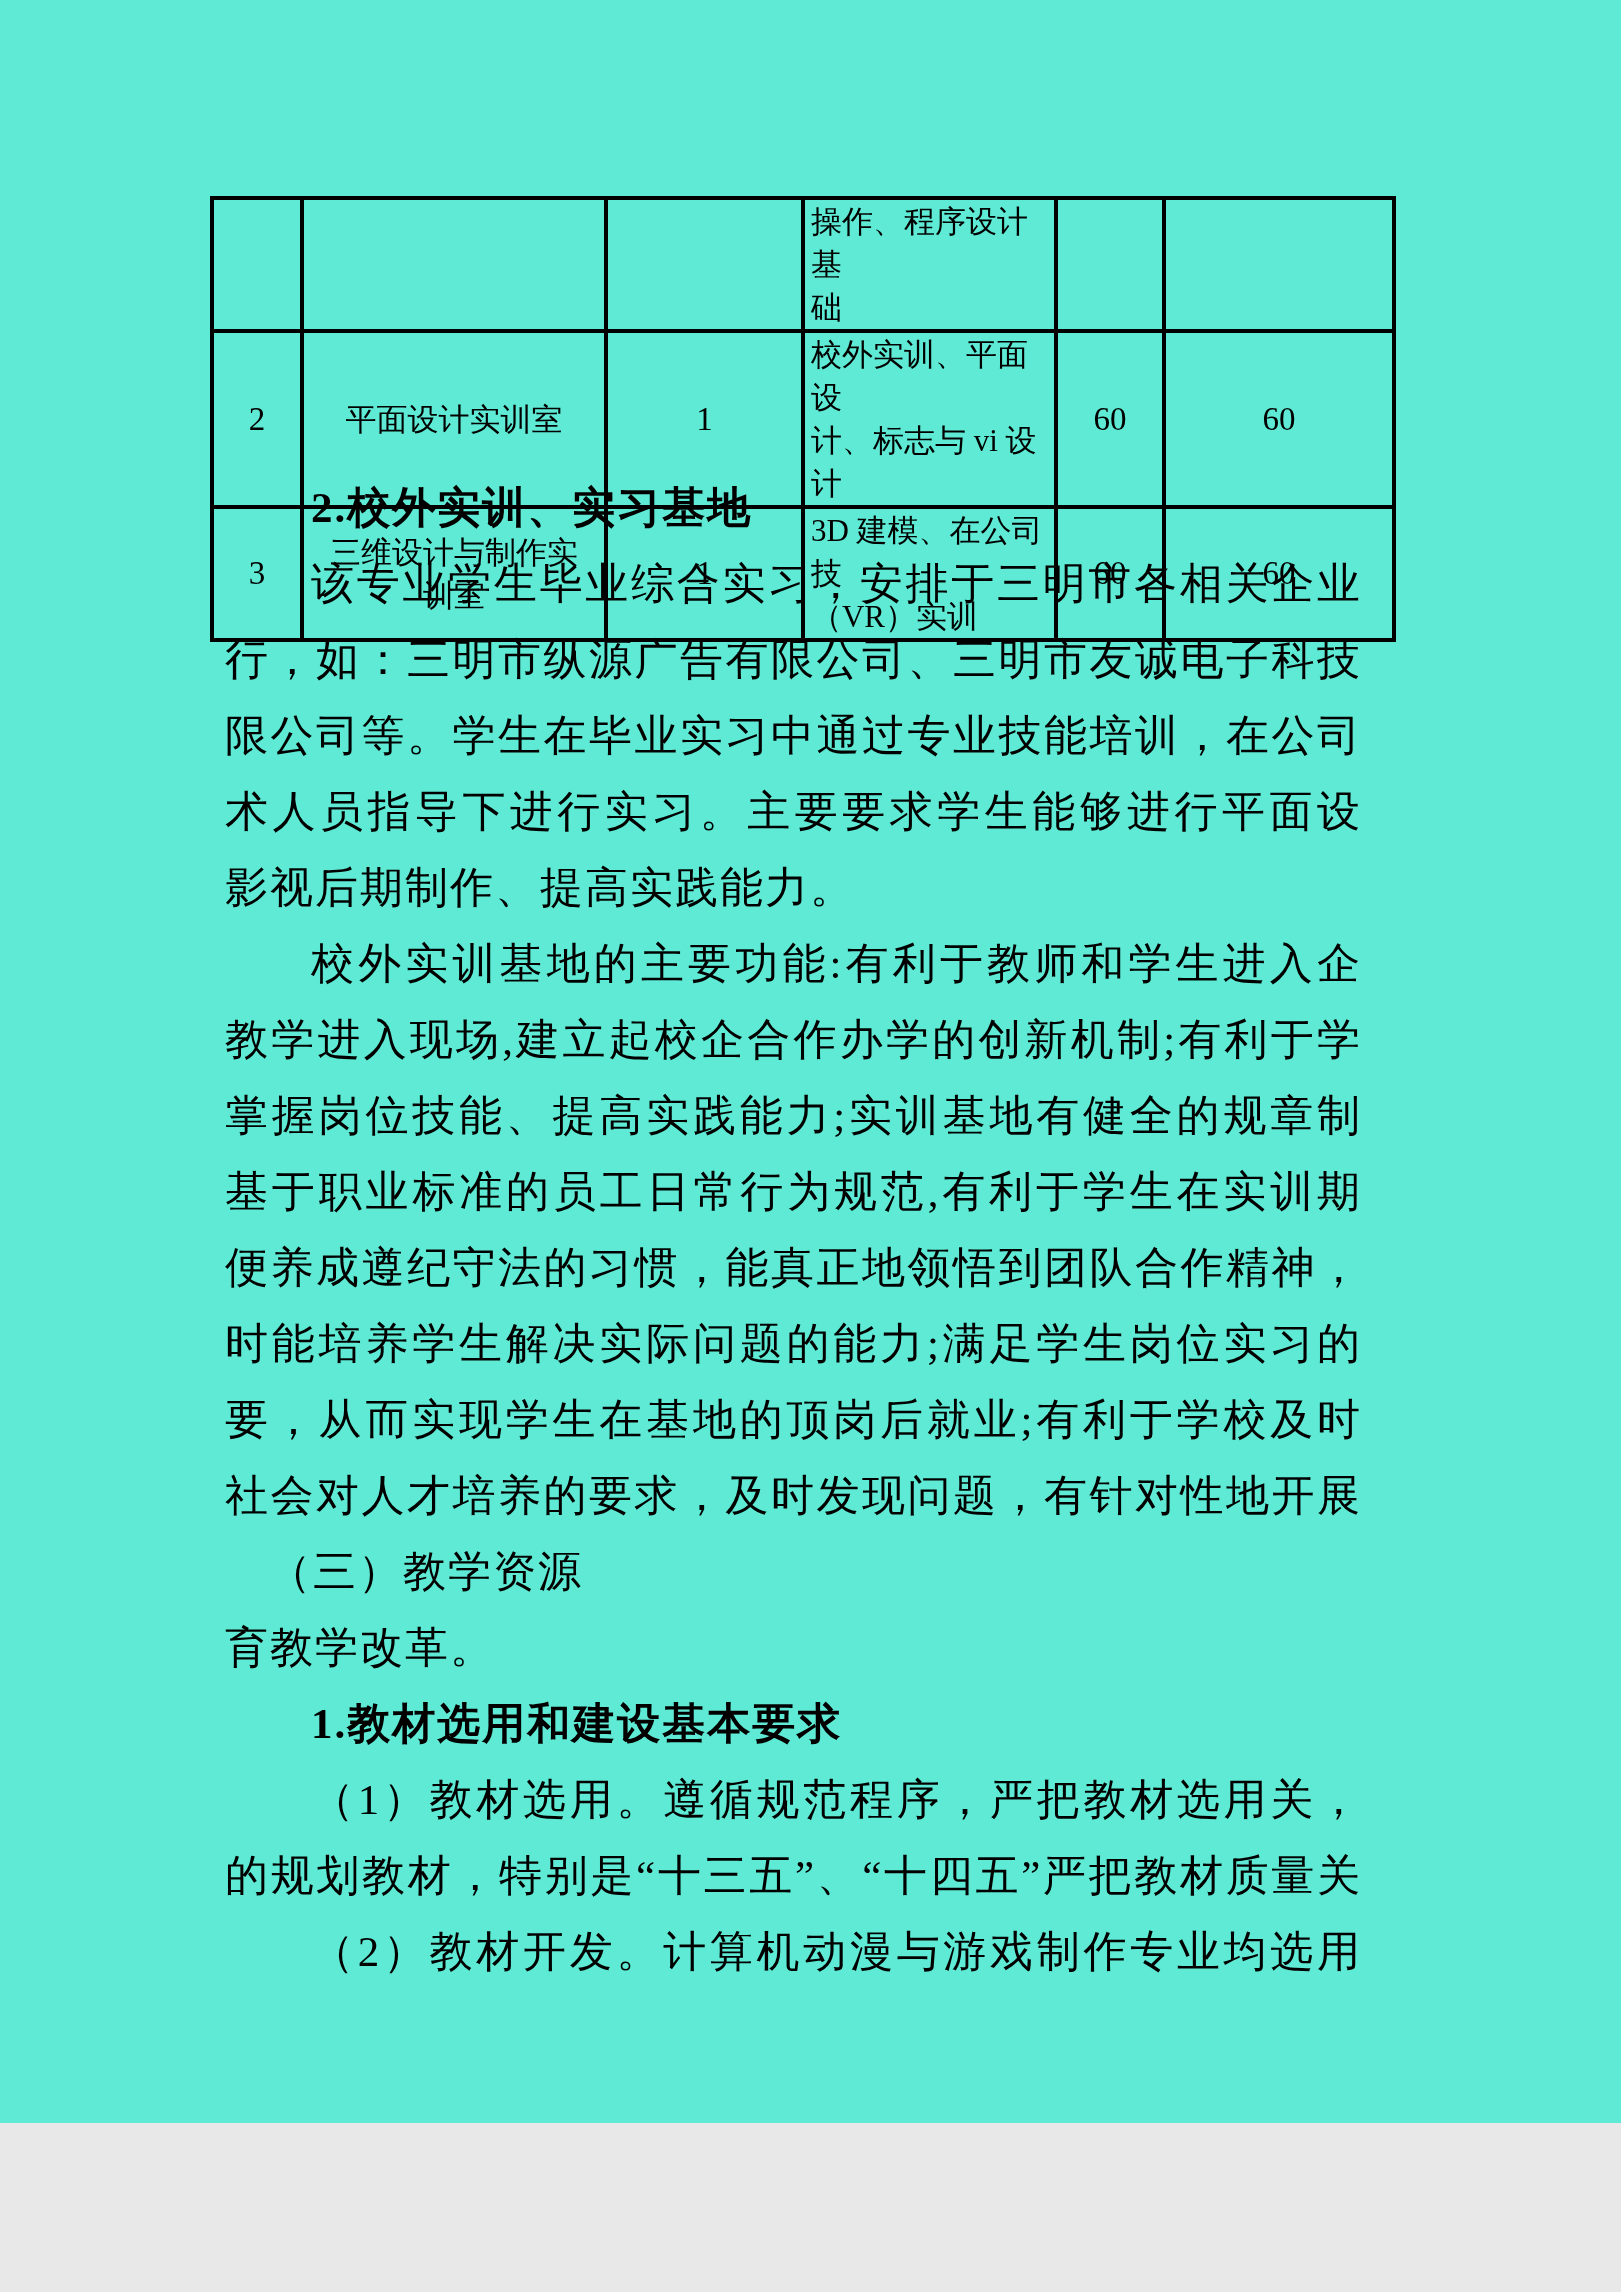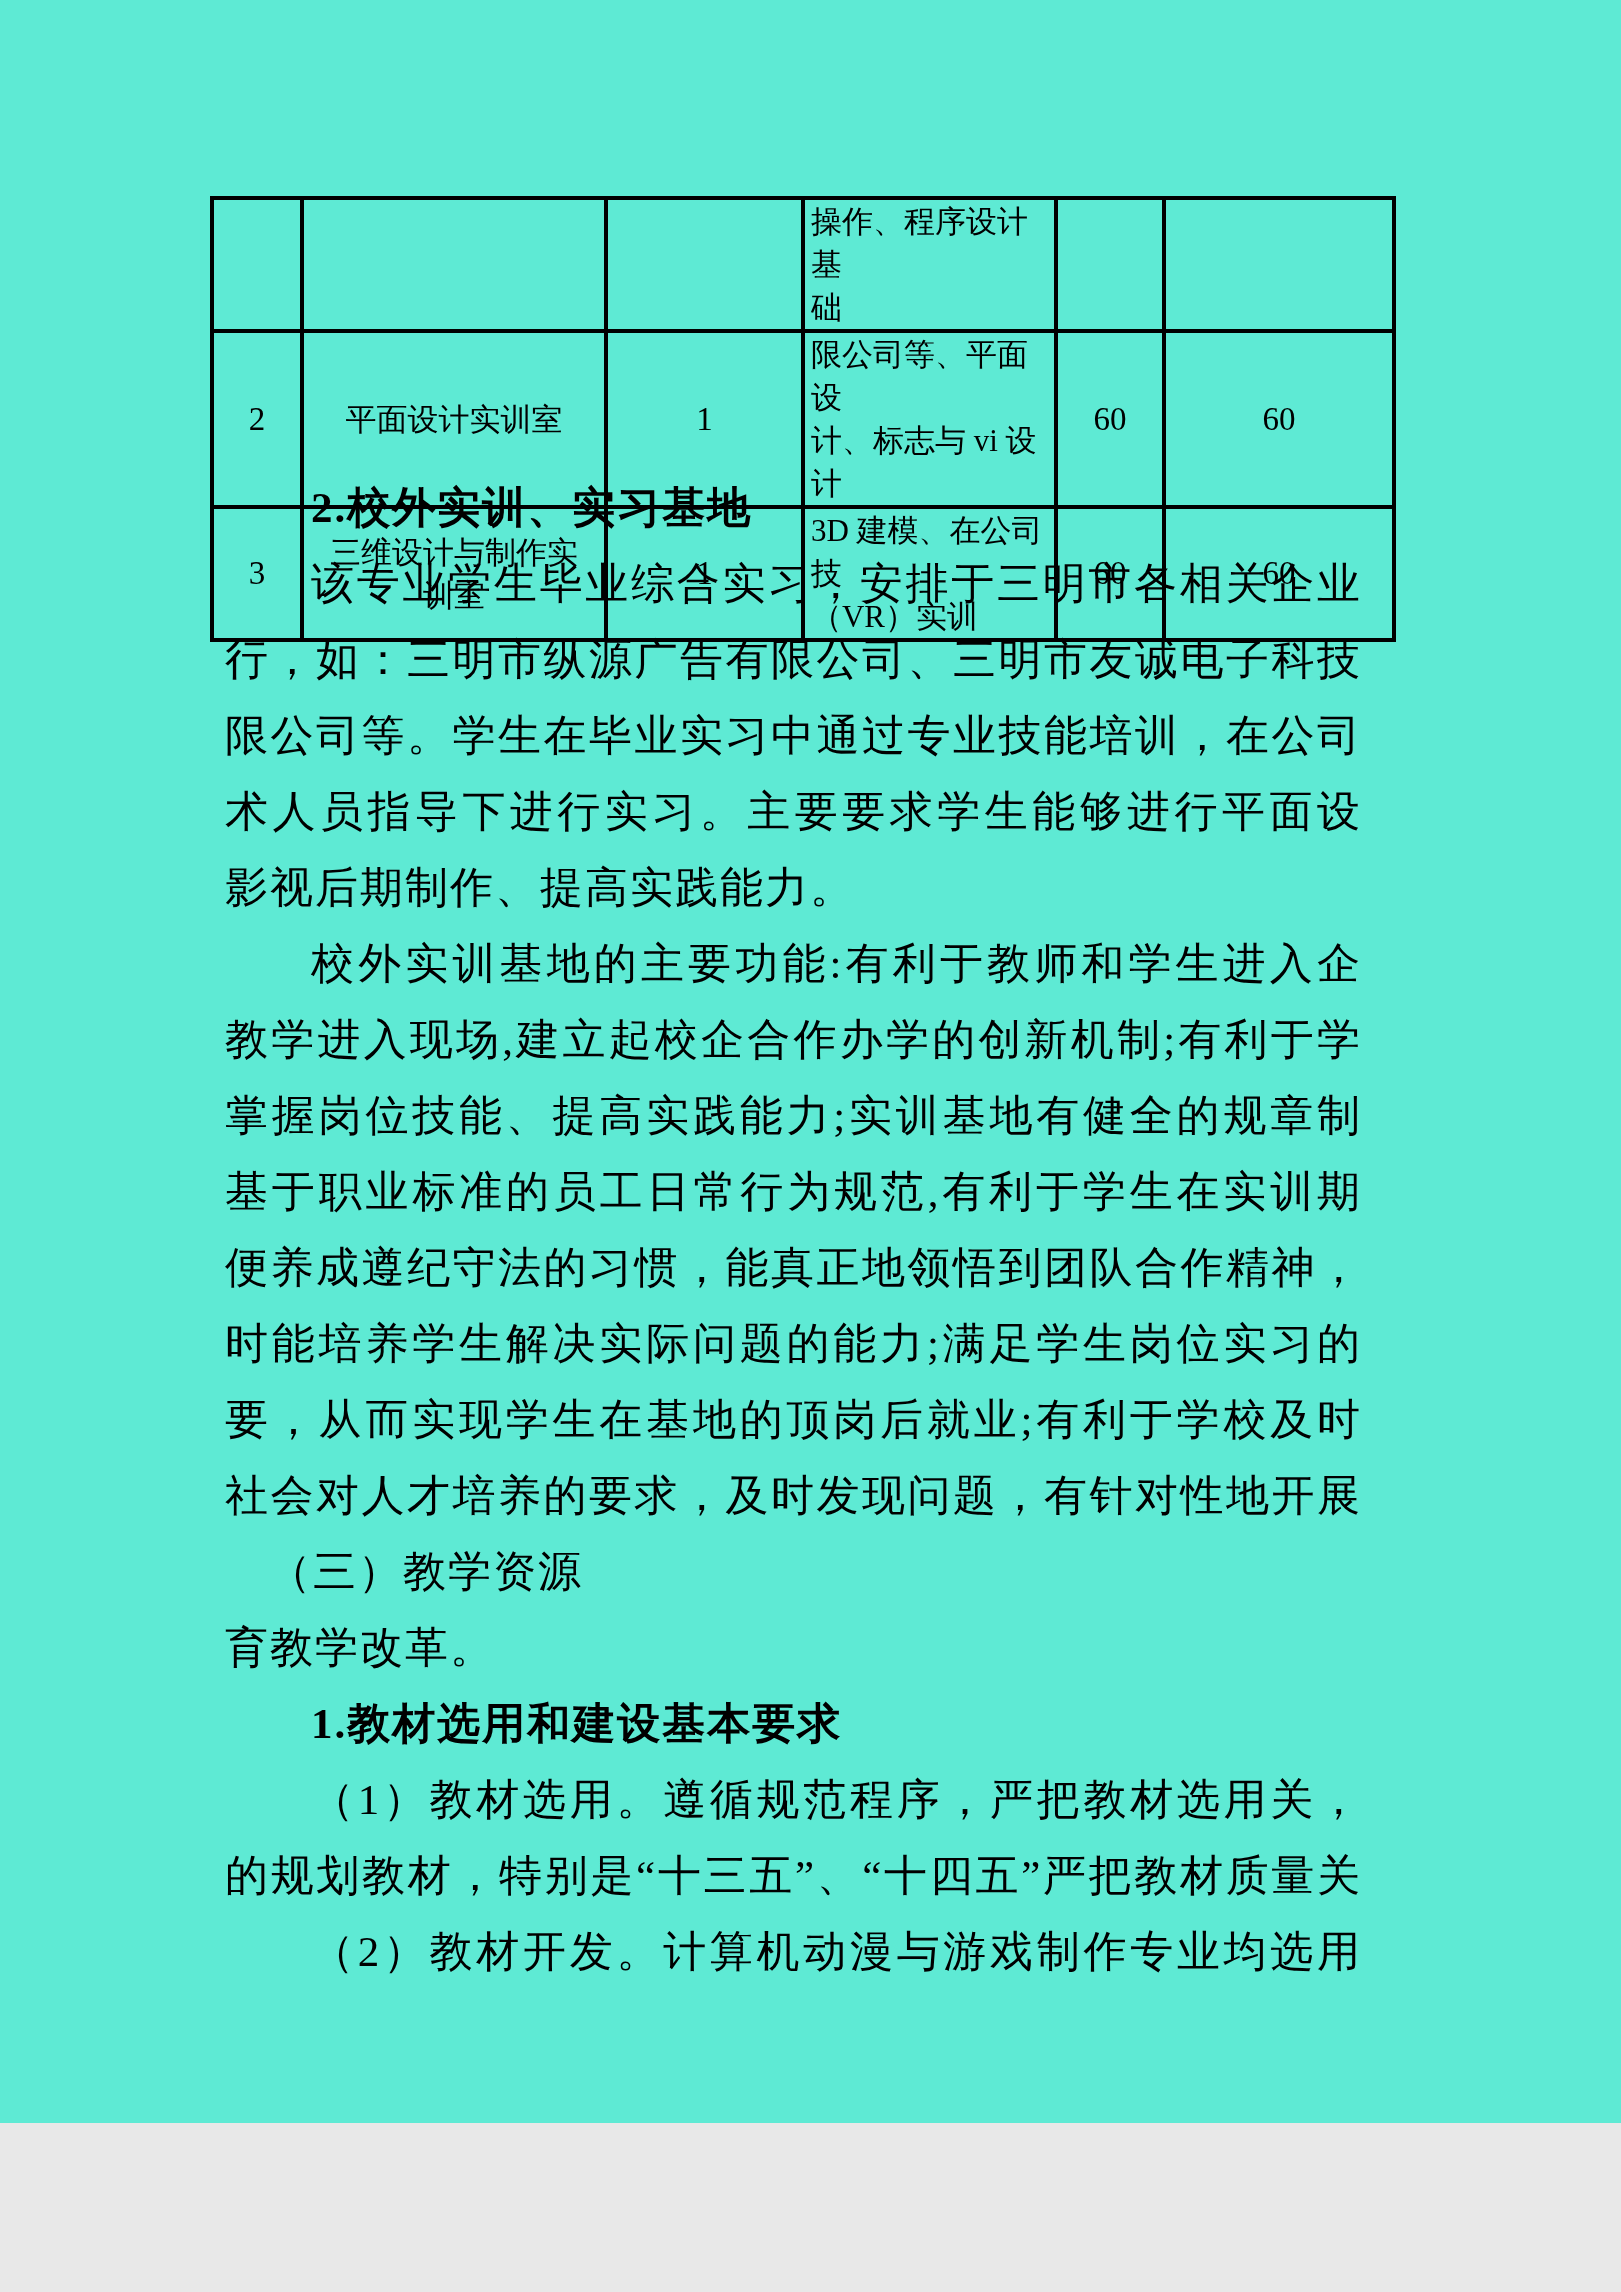--- a/index.html
+++ b/index.html
@@ -94,21 +94,21 @@
         <td class="num"></td>
         <td class="desc">操作、程序设计基
 础</td>
         <td class="num"></td>
         <td class="num"></td>
       </tr>
       <tr class="r1">
         <td class="num">2</td>
         <td>平面设计实训室</td>
         <td class="num">1</td>
-        <td class="desc">限公司等、平面设
+        <td class="desc">校外实训、平面设
 计、标志与 vi 设计</td>
         <td class="num">60</td>
         <td class="num">60</td>
       </tr>
       <tr class="r2">
         <td class="num">3</td>
         <td>三维设计与制作实
 训室</td>
         <td class="num">1</td>
         <td class="desc">3D 建模、在公司技

